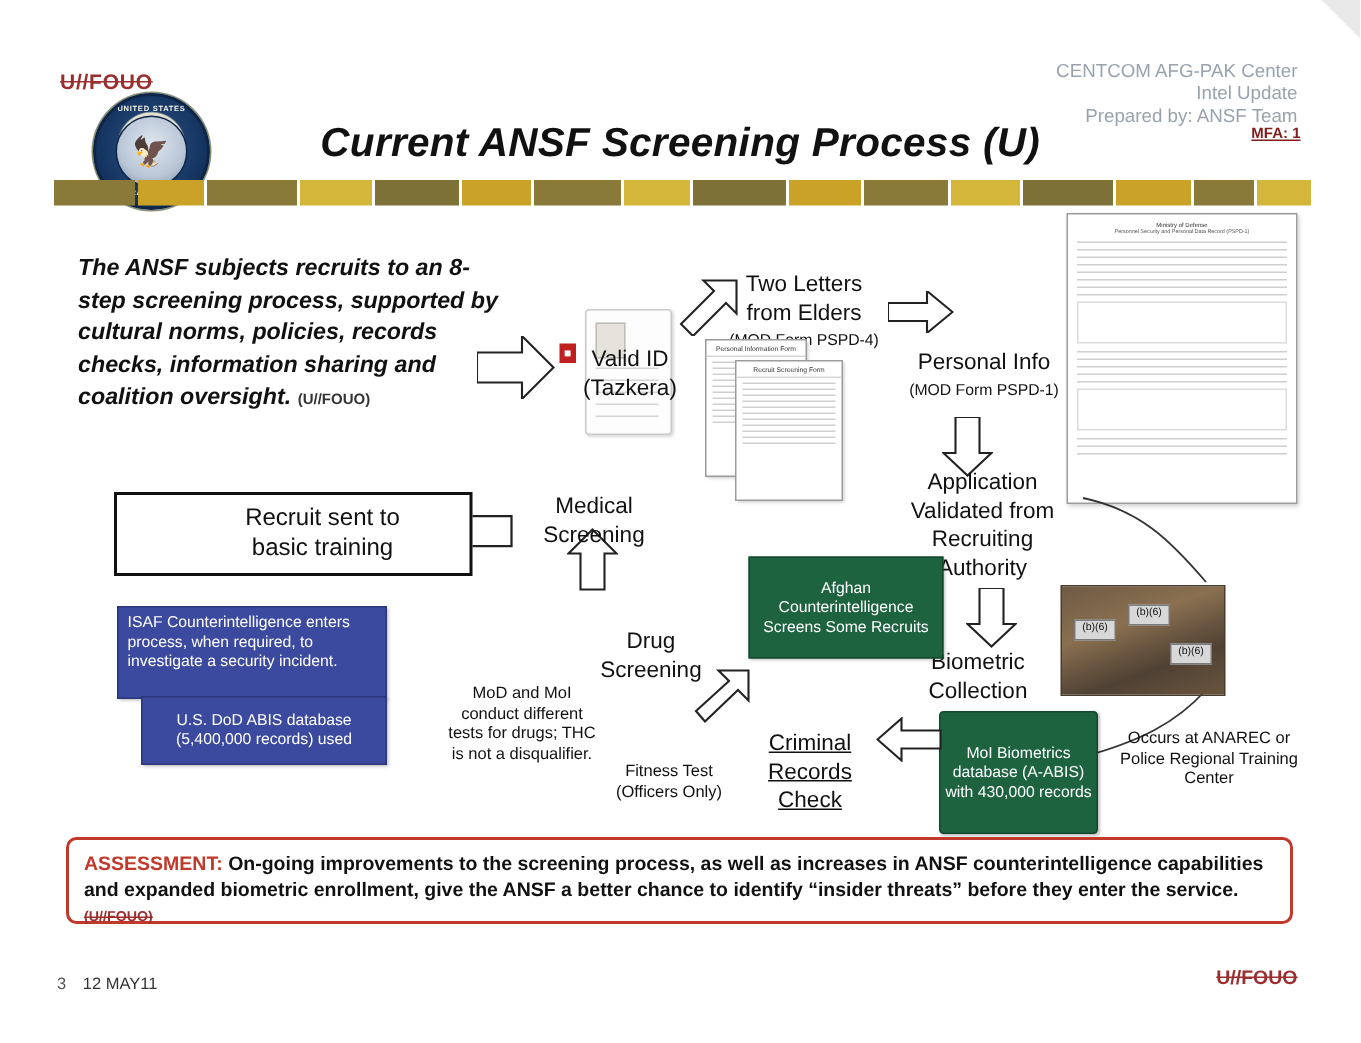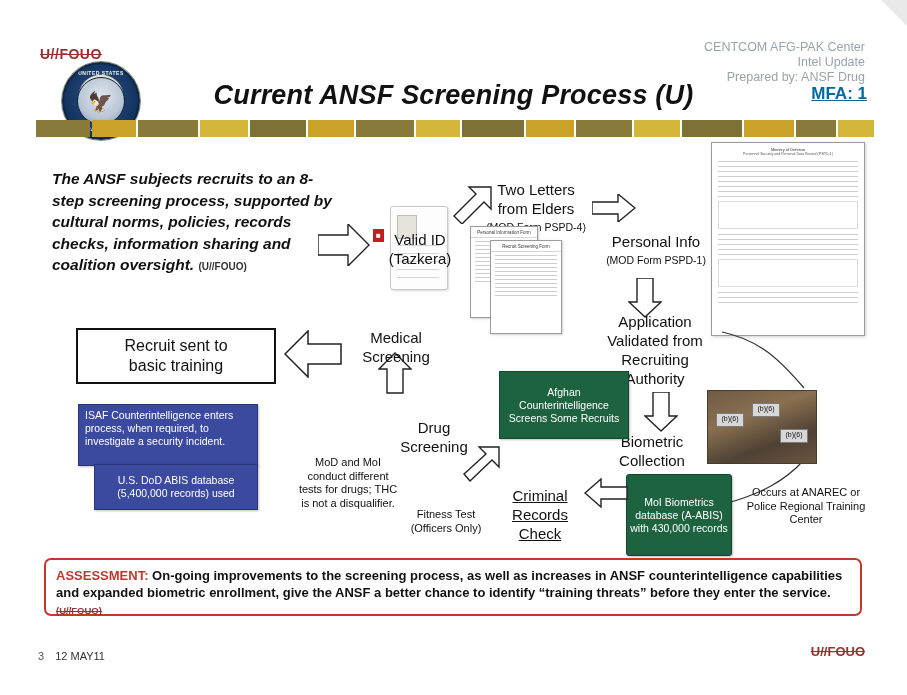--- a/index.html
+++ b/index.html
@@ -28,22 +28,22 @@
   #header-meta {
     right: 42px; top: 40px;
     text-align: right;
     color: #9aa3ad;
     font-size: 12.5px;
     line-height: 15px;
   }
 
   #mfa-badge {
     right: 40px; top: 84px;
-    color: #0369a1;
-    font-size: 17px;
+    color: #7f1d1d;
+    font-size: 10px;
     font-weight: bold;
     text-decoration: underline;
   }
 
   #title {
     left: 0; right: 0; top: 80px;
     text-align: center;
     font-size: 27px;
     font-weight: bold;
     font-style: italic;
@@ -135,21 +135,21 @@
 
   
   .arrow { position: absolute; }
   .arrow svg { display: block; }
 
   
   #recruit-box {
     left: 76px; top: 328px; width: 196px; height: 52px;
     border: 2px solid #111; background: #fff;
     display: flex; align-items: center; justify-content: center;
-    text-align: center; font-size: 16px; color: #111; line-height: 20px;
+    text-align: center; font-size: 16px; color: #111; line-height: 20px; padding-left: 39px;
   }
 
   .green-box {
     background: #1e6340; color: #ffffff;
     border: 1px solid #14482e;
     display: flex; align-items: center; justify-content: center;
     text-align: center; font-size: 10.5px; line-height: 13px;
     padding: 3px;
     box-shadow: 1px 1px 2px rgba(0,0,0,.25);
   }
@@ -221,21 +221,21 @@
 
   <div class="abs" id="corner"></div>
 
   <div class="abs" id="classif-top">
     <span class="strike">U//FOUO</span>
   </div>
 
   <div class="abs" id="header-meta">
     <div>CENTCOM AFG-PAK Center</div>
     <div>Intel Update</div>
-    <div>Prepared by: ANSF Drug</div>
+    <div>Prepared by: ANSF Team</div>
   </div>
 
   <div class="abs" id="mfa-badge">MFA: 1</div>
 
   <div class="abs" id="seal">
     <div class="ring-text-top">UNITED STATES</div>
     <div class="inner"></div>
     <div class="eagle">🦅</div>
     <div class="ring-text-bot">CENTRAL COMMAND</div>
   </div>
@@ -460,21 +460,21 @@
   </div>
 
   <div class="abs small" style="left:296px; top:456px; width:104px;">MoD and MoI conduct different tests for drugs; THC is not a disqualifier.</div>
   <div class="abs small" style="left:396px; top:508px; width:100px;">Fitness Test (Officers Only)</div>
 
   <div class="abs blue-box" id="isaf-ci">ISAF Counterintelligence enters process, when required, to investigate a security incident.</div>
   <div class="abs blue-box" id="abis-db">U.S. DoD ABIS database (5,400,000 records) used</div>
 
   <div class="abs" id="assessment">
     <span class="key">ASSESSMENT:</span>
-    <span>On-going improvements to the screening process, as well as increases in ANSF counterintelligence capabilities and expanded biometric enrollment, give the ANSF a better chance to identify “training threats” before they enter the service.</span>
+    <span>On-going improvements to the screening process, as well as increases in ANSF counterintelligence capabilities and expanded biometric enrollment, give the ANSF a better chance to identify “insider threats” before they enter the service.</span>
     <span class="fouo"><span class="strike">(U//FOUO)</span></span>
   </div>
 
   <div class="abs" id="footer-left">
     <span class="num">3</span>
     <span>12 MAY11</span>
   </div>
   <div class="abs" id="classif-bottom">
     <span class="strike">U//FOUO</span>
   </div>

